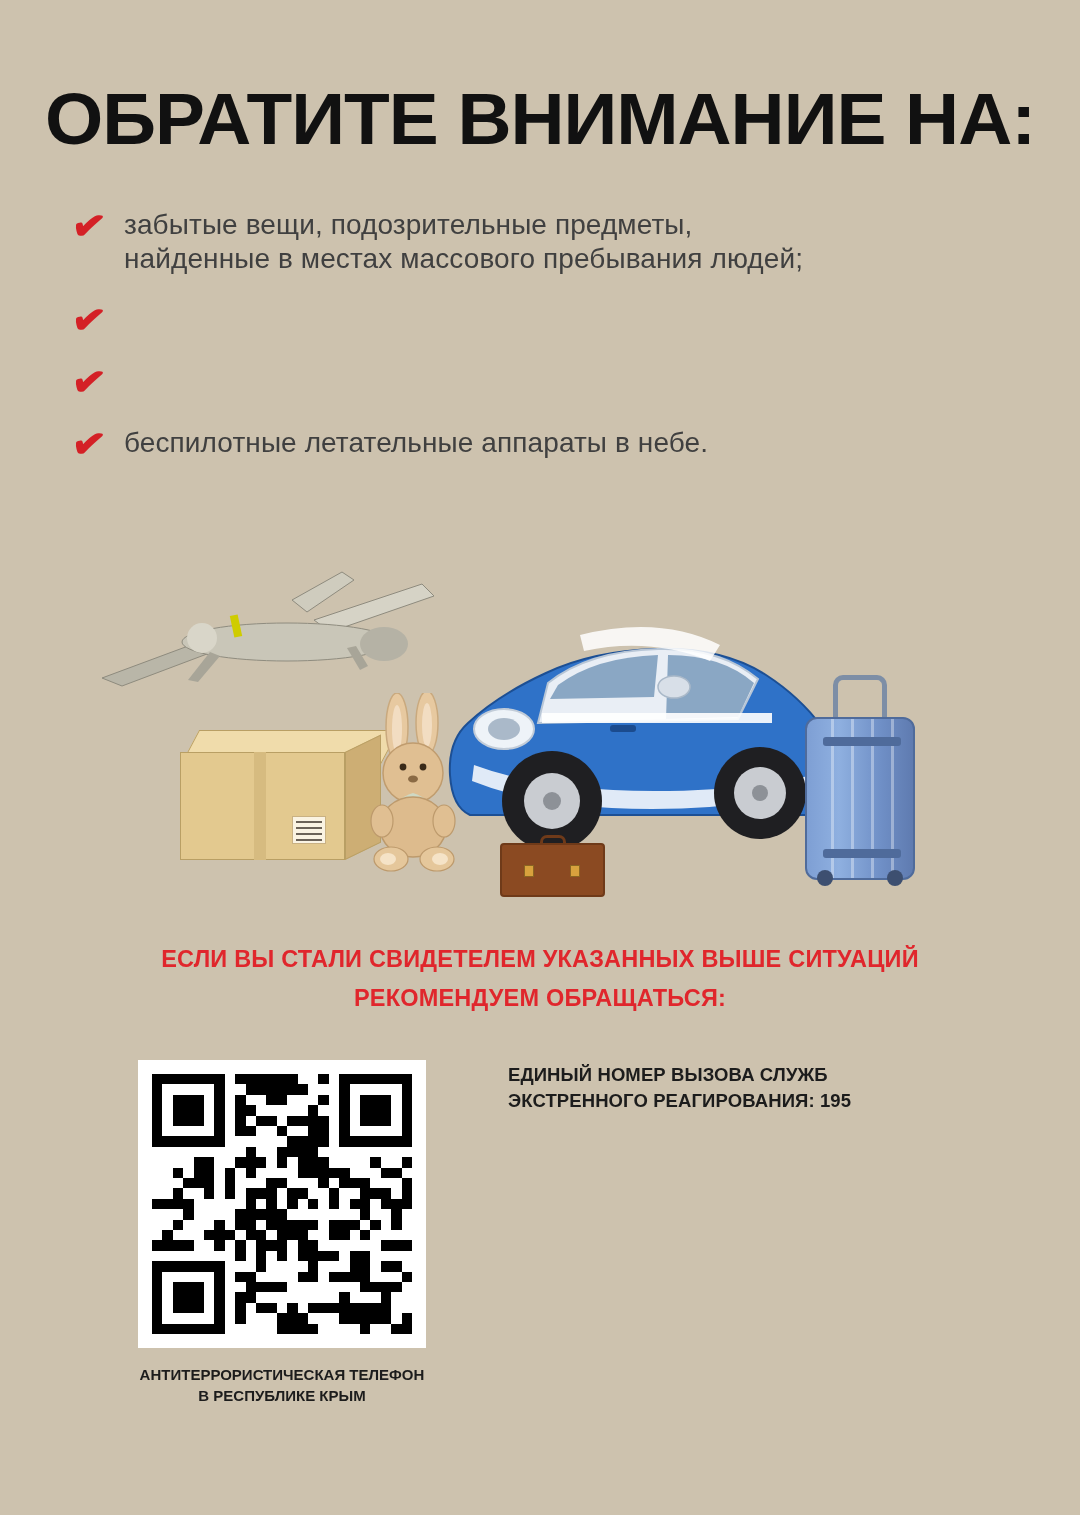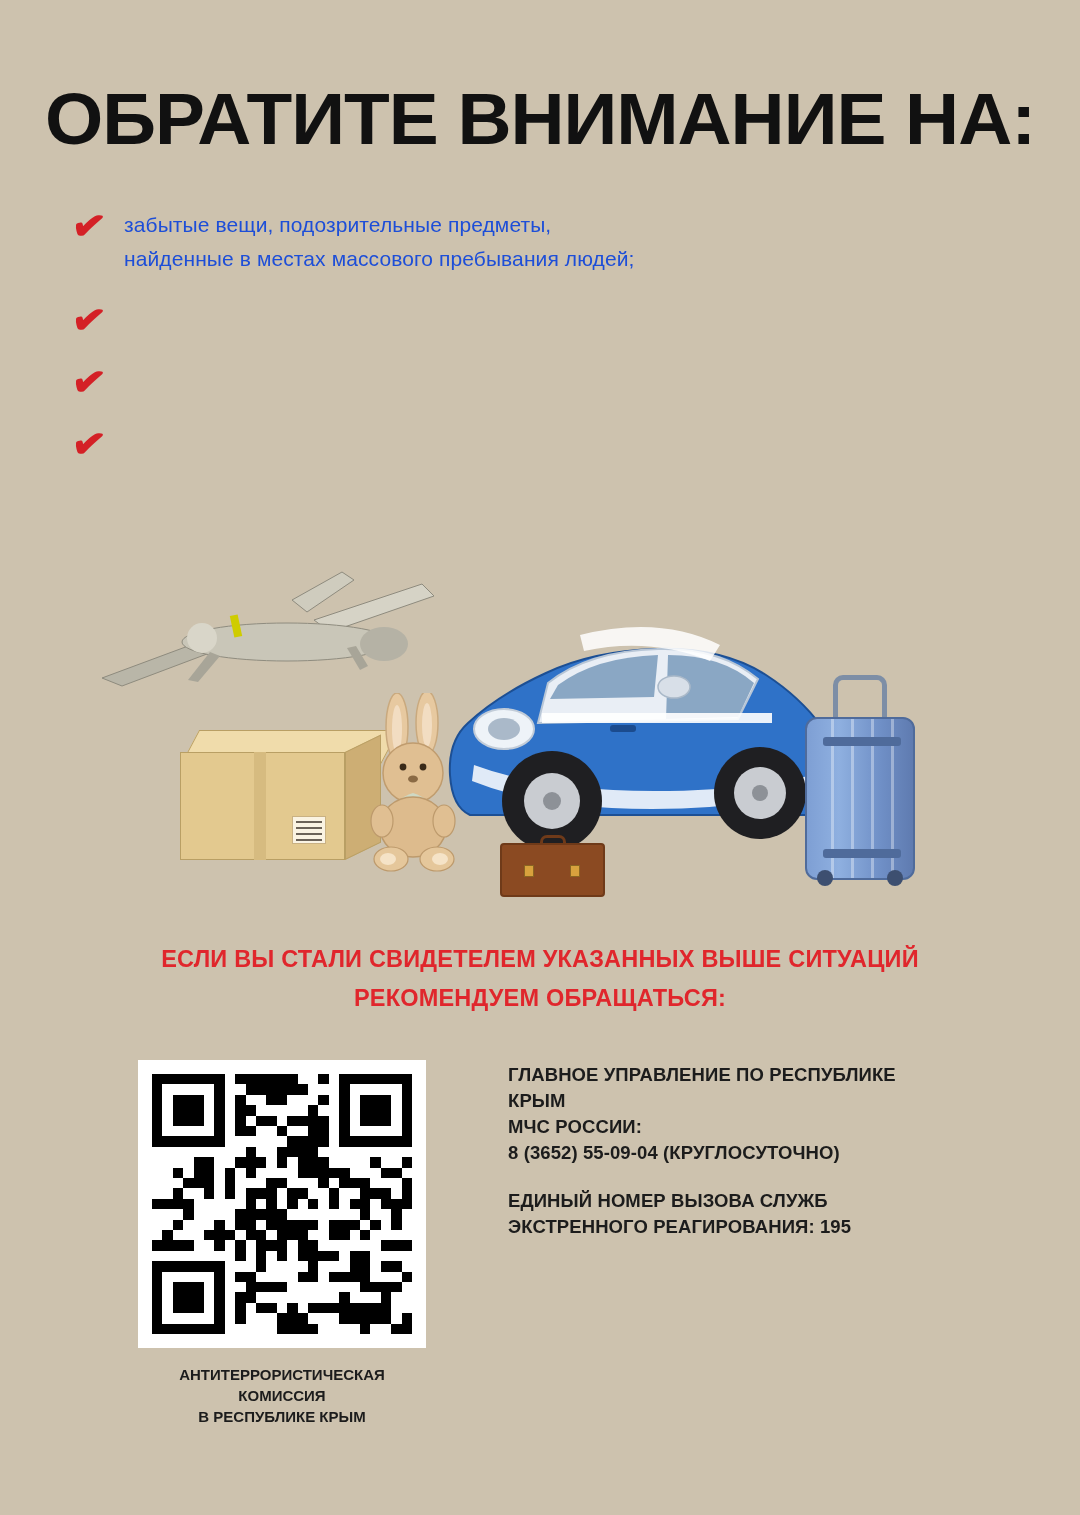--- a/index.html
+++ b/index.html
@@ -48,23 +48,23 @@
     flex: 0 0 52px;
     color: #d42026;
     font-size: 40px;
     line-height: 34px;
     font-weight: bold;
     text-align: left;
     padding-top: 2px;
     transform: rotate(8deg);
   }
   .list-text {
-    font-size: 21px;
+    font-size: 28px;
     line-height: 34px;
-    color: #1d4ed8;
+    color: #404040;
     font-weight: 500;
     white-space: pre-line;
     letter-spacing: 0.1px;
   }
 
   
   .art {
     position: absolute;
     top: 545px;
     left: 0;
@@ -236,20 +236,21 @@
 найденные в местах массового пребывания людей;</span>
     </div>
     <div class="list-item">
       <span class="check">✔</span>
     </div>
     <div class="list-item">
       <span class="check">✔</span>
     </div>
     <div class="list-item">
       <span class="check">✔</span>
+      <span class="list-text">беспилотные летательные аппараты в небе.</span>
     </div>
   </div>
 
   <div class="art">
 
     <svg class="drone" viewBox="0 0 360 140">
       <polygon points="10,118 150,66 168,74 30,126" fill="#b9b6a8" stroke="#8e8b7e" stroke-width="1"></polygon>
       <polygon points="200,40 250,12 262,20 215,52" fill="#cfccbe" stroke="#8e8b7e" stroke-width="1"></polygon>
       <polygon points="222,60 330,24 342,36 238,72" fill="#d6d3c6" stroke="#8e8b7e" stroke-width="1"></polygon>
       <ellipse cx="195" cy="82" rx="105" ry="19" fill="#c9c6b8" stroke="#8f8c7f" stroke-width="1"></ellipse>
@@ -961,26 +962,23 @@
           <div style="background: rgb(255, 255, 255);"></div>
           <div style="background: rgb(255, 255, 255);"></div>
           <div style="background: rgb(255, 255, 255);"></div>
           <div></div>
           <div style="background: rgb(255, 255, 255);"></div>
           <div style="background: rgb(255, 255, 255);"></div>
           <div></div>
           <div></div>
         </div>
     </div>
-    <div class="qr-caption">АНТИТЕРРОРИСТИЧЕСКАЯ КОМИССИЯ
+    <div class="qr-caption">АНТИТЕРРОРИСТИЧЕСКАЯ ТЕЛЕФОН
 В РЕСПУБЛИКЕ КРЫМ</div>
   </div>
 
   <div class="contacts">
-    <div class="contact-block">ГЛАВНОЕ УПРАВЛЕНИЕ ПО РЕСПУБЛИКЕ КРЫМ
-МЧС РОССИИ:
-8 (3652) 55-09-04 (КРУГЛОСУТОЧНО)</div>
     <div class="contact-block">ЕДИНЫЙ НОМЕР ВЫЗОВА СЛУЖБ
 ЭКСТРЕННОГО РЕАГИРОВАНИЯ: 195</div>
   </div>
 
 
 </div>
 
 </body></html>

